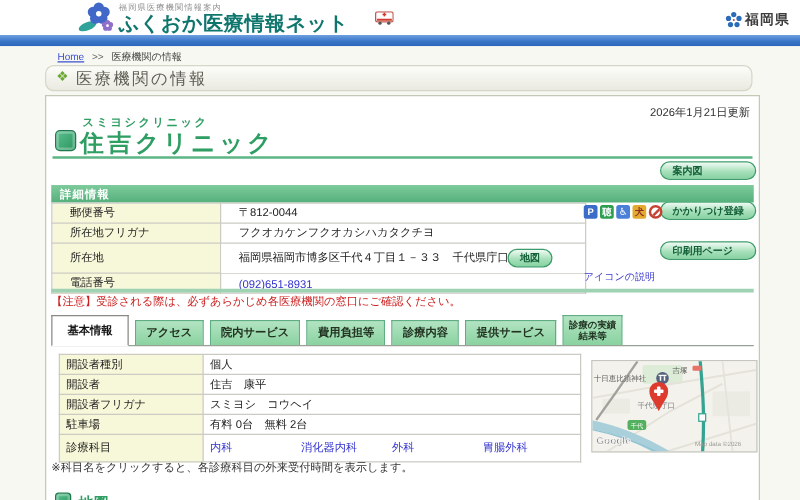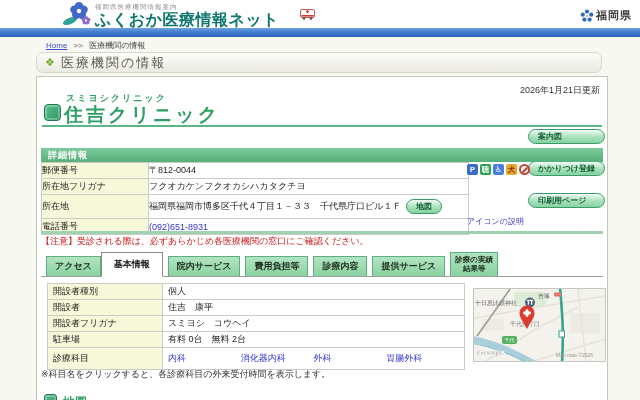--- a/index.html
+++ b/index.html
@@ -48,21 +48,21 @@
   .actions{position:absolute;right:2px;top:52px;display:flex;gap:17px;flex-direction:column;}
   .pill-btn{height:13px;padding:0 9px;border-radius:8px;border:1px solid #3d9b69;
             background:linear-gradient(180deg,#f0fbf4 0%,#a8e0bb 55%,#86d2a2 100%);
             color:#135f38;font-size:8px;font-weight:bold;display:flex;align-items:center;
             text-decoration:none;cursor:pointer;white-space:nowrap;}
 
   .detail-head{position:absolute;left:4px;right:4px;top:71px;height:14px;line-height:14px;
                background:linear-gradient(180deg,#7ecb9c,#55b07b);color:#fff;
                font-size:9px;font-weight:bold;padding-left:7px;letter-spacing:1px;box-sizing:border-box;}
   .dtable{position:absolute;left:4px;top:85px;width:428px;border-collapse:collapse;table-layout:fixed;}
-  .dtable td{border:1px solid #cbcbc3;font-size:9px;padding:1px 0;color:#222;background:#fff;}
+  .dtable td{border:1px solid #cbcbc3;font-size:9px;padding:1px 14px;color:#222;background:#fff;}
   .dtable td.lbl{width:106px;background:#f7f7d9;}
   .dtable tr.r1 td{height:13px;} .dtable tr.r3 td{height:21px;}
   .dtable .phone{color:#3333cf;text-decoration:none;cursor:pointer;}
   .addr-cell{position:relative;}
   .map-btn{position:absolute;right:26px;top:4px;}
   .detail-bottom{position:absolute;left:4px;right:4px;top:154px;height:3px;background:#9ed2b2;}
 
   .amenities{position:absolute;left:430px;top:87px;display:flex;gap:2px;align-items:center;}
   .aicon{width:11px;height:11px;border-radius:2px;color:#fff;font-size:7.5px;font-weight:bold;
          display:flex;align-items:center;justify-content:center;line-height:11px;}
@@ -216,22 +216,22 @@
       <span class="aicon a-hear">聴</span>
       <span class="aicon a-wheel">♿</span>
       <span class="aicon a-dog">犬</span>
       <span class="icon-nosmoke"></span>
     </div>
     <a class="icons-note">アイコンの説明</a>
 
     <div class="notice">【注意】受診される際は、必ずあらかじめ各医療機関の窓口にご確認ください。</div>
 
     <div class="tabs">
+      <div class="tab active">基本情報</div>
       <div class="tab">アクセス</div>
-      <div class="tab active">基本情報</div>
       <div class="tab">院内サービス</div>
       <div class="tab">費用負担等</div>
       <div class="tab">診療内容</div>
       <div class="tab">提供サービス</div>
       <div class="tab tab-small">診療の実績結果等</div>
     </div>
 
     <table class="btable">
       <tbody>
           <tr>

